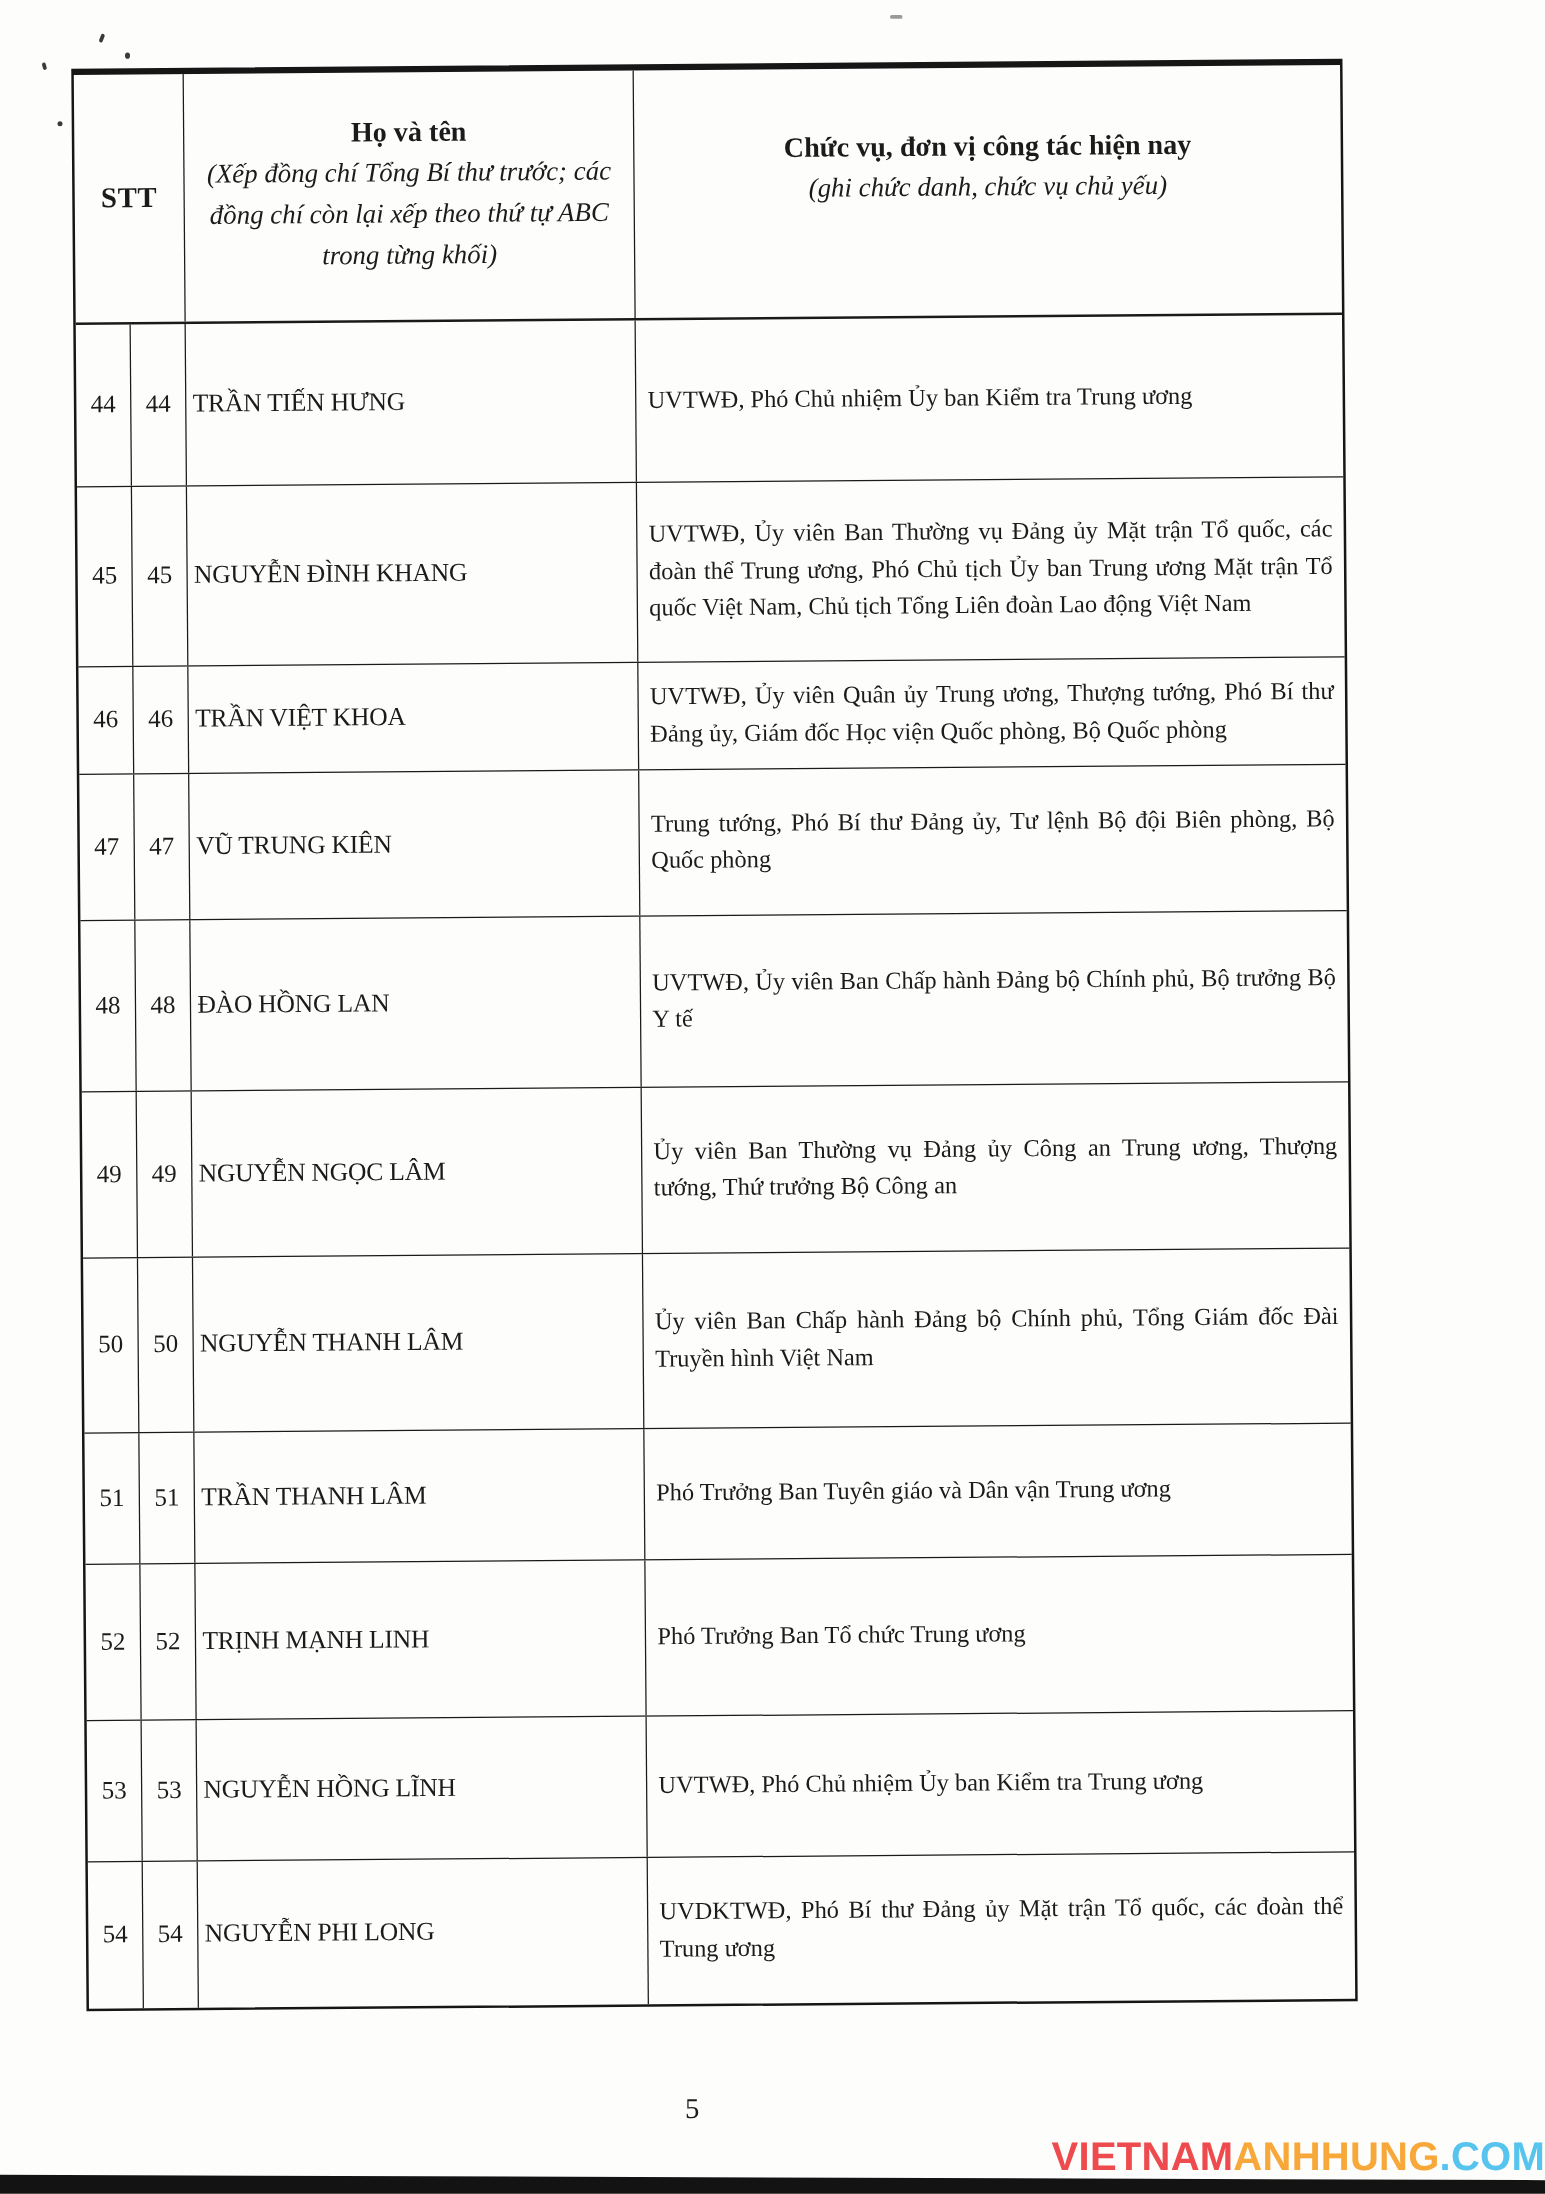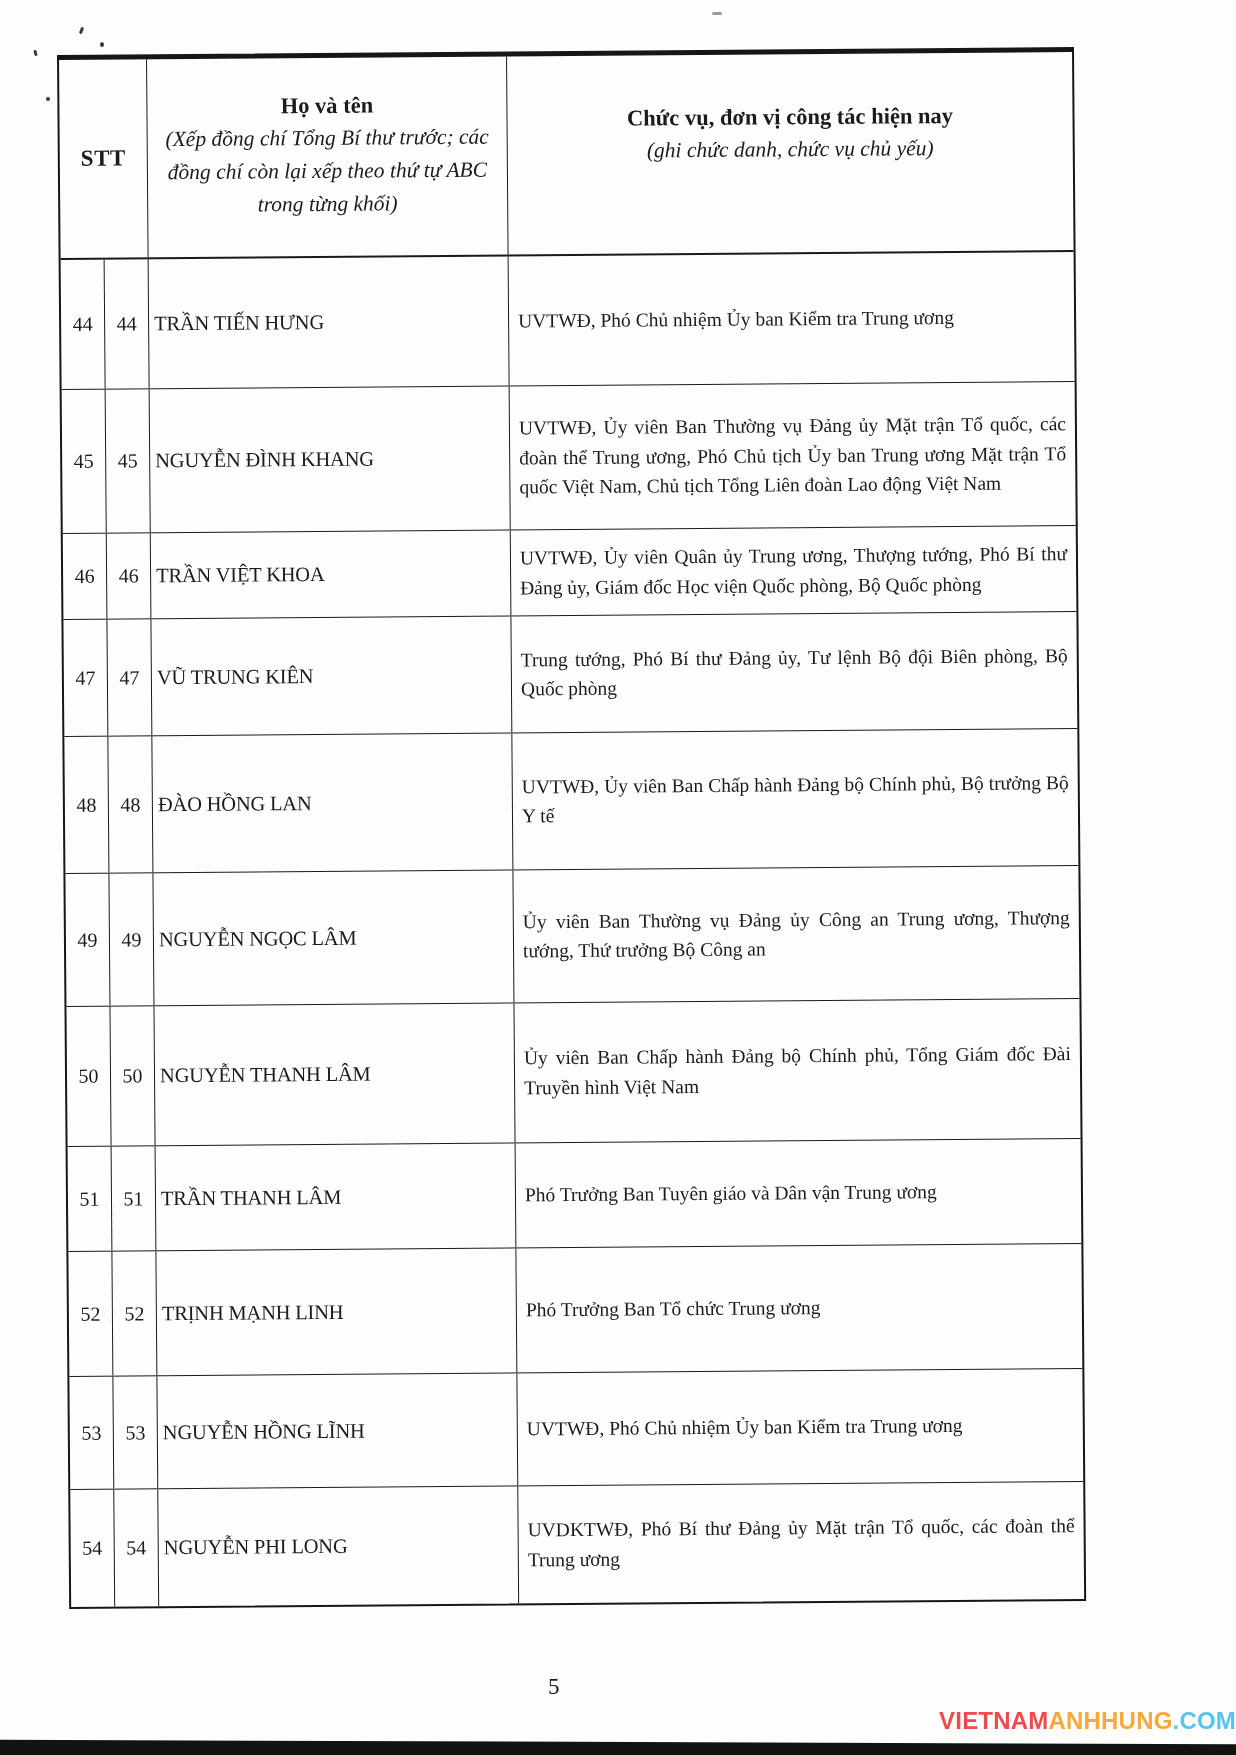--- a/index.html
+++ b/index.html
@@ -68,21 +68,21 @@
   .role-text { text-align:justify; line-height:29.5px; width:100%; }
 
   
   .page-number {
     position:absolute; left:548px; top:1674px;
     font-size:23px; color:#1b1b1b;
   }
   .watermark {
     position:absolute; right:0px; top:1707px;
     font-family:"Liberation Sans","DejaVu Sans",sans-serif;
-    font-weight:800; font-size:24px; letter-spacing:0.2px;
+    font-weight:800; font-size:32px; letter-spacing:0.2px;
     white-space:nowrap;
   }
   .bottom-bar {
     position:absolute; left:-10px; bottom:-3px;
     width:1260px; height:16px; background:#131313;
     transform:rotate(0.2deg);
   }
 
   
   .speck { position:absolute; background:#3a3a3a; border-radius:2px; }

